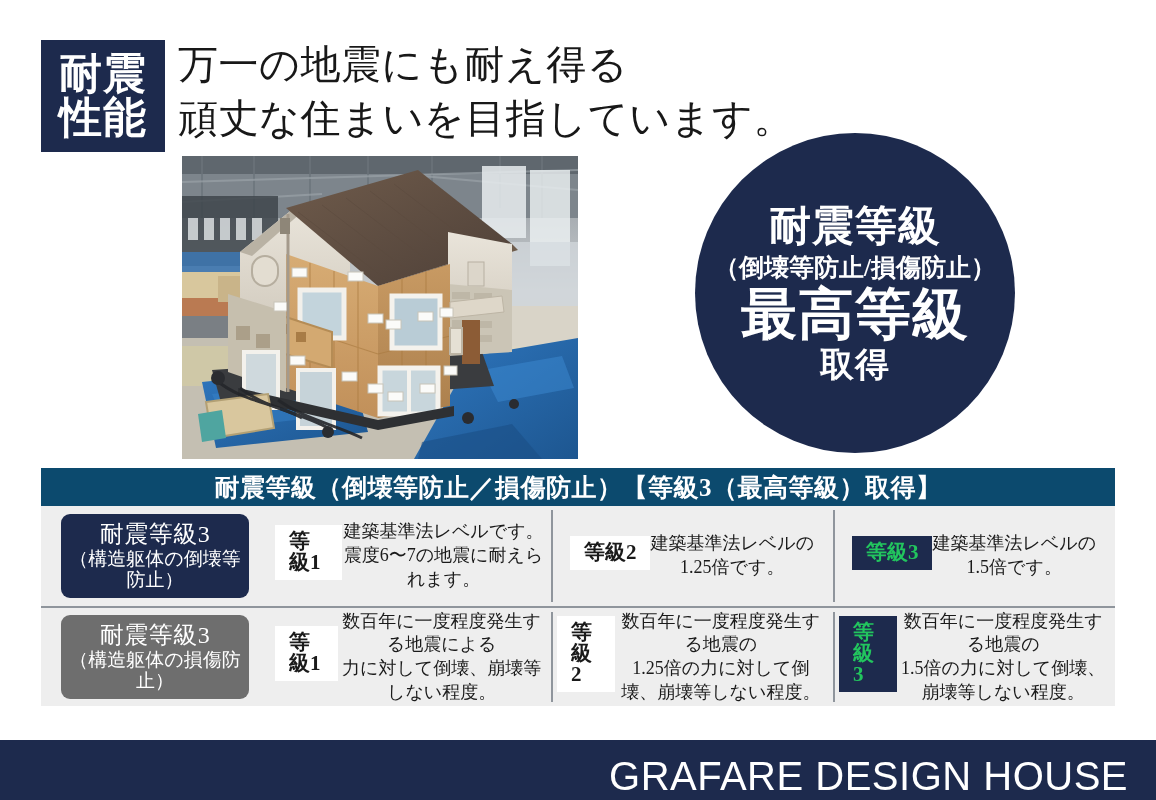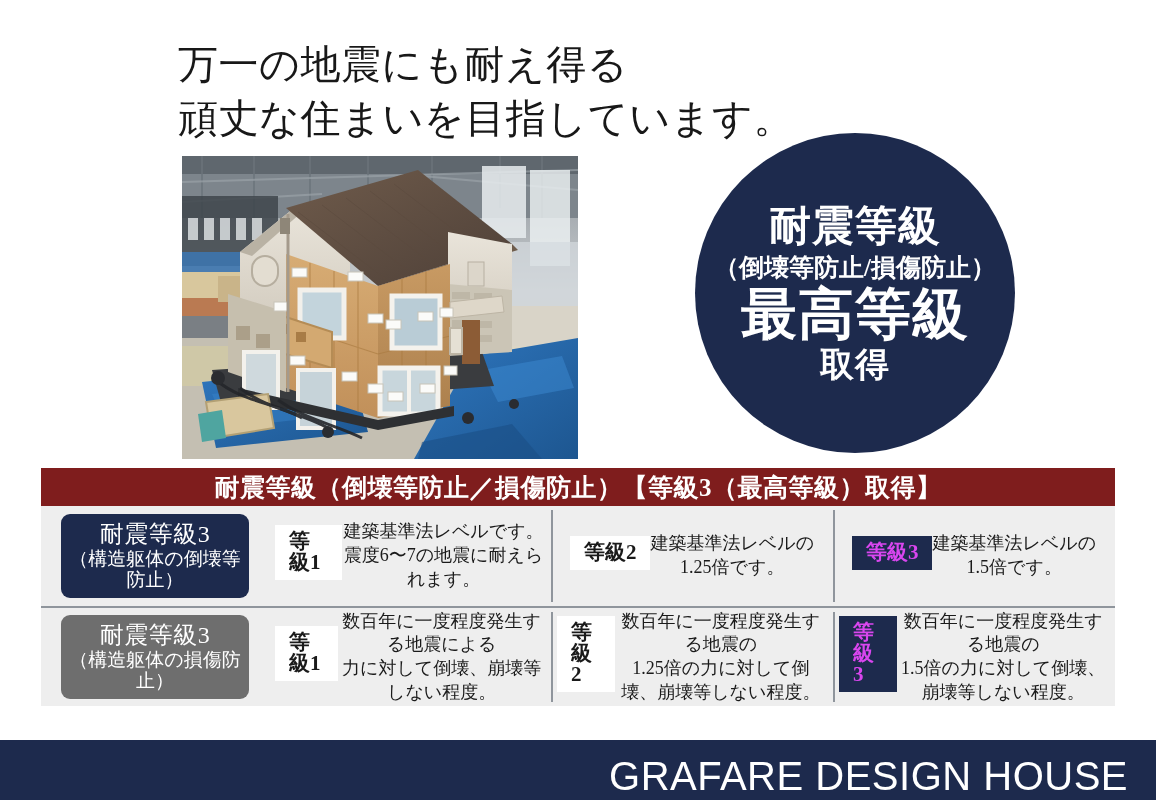--- a/index.html
+++ b/index.html
@@ -106,21 +106,21 @@
   .tbl {
     position: absolute;
     left: 41px;
     top: 468px;
     width: 1074px;
     height: 238px;
     background: #eeeeee;
   }
   .tbl-head {
     height: 38px;
-    background: #7f1d1d;
+    background: #0c4a6e;
     color: #ffffff;
     display: flex;
     align-items: center;
     justify-content: center;
     font-size: 25px;
     font-weight: 600;
     letter-spacing: 0.5px;
   }
   .tbl-body { position: relative; height: 200px; }
 
@@ -176,21 +176,21 @@
     font-size: 21px;
     line-height: 1;
     padding: 6px 14px 7px;
     background: #ffffff;
     color: #1a1a1a;
     font-weight: 600;
     margin-bottom: 7px;
   }
   .grade-chip.navy {
     background: #1d2a4d;
-    color: #d946ef;
+    color: #22c55e;
   }
   .cell-desc {
     font-size: 18px;
     line-height: 1.32;
     color: #1a1a1a;
     text-align: center;
     font-weight: 500;
     white-space: pre-line;
     letter-spacing: 0px;
   }
@@ -214,20 +214,24 @@
     font-weight: 500;
     letter-spacing: 0.5px;
     padding-right: 28px;
   }
 </style>
 </head>
 <body>
 
 <div id="page">
 
+  <div class="hdr-badge">
+    <span>耐震</span>
+    <span>性能</span>
+  </div>
 
   <div class="hdr-lines">
     <div>万一の地震にも耐え得る</div>
     <div>頑丈な住まいを目指しています。</div>
   </div>
 
   <div class="photo">
     <svg width="396" height="303" viewBox="0 0 396 303" xmlns="http://www.w3.org/2000/svg">
       <defs>
         <linearGradient id="bgw" x1="0" y1="0" x2="0" y2="1">

